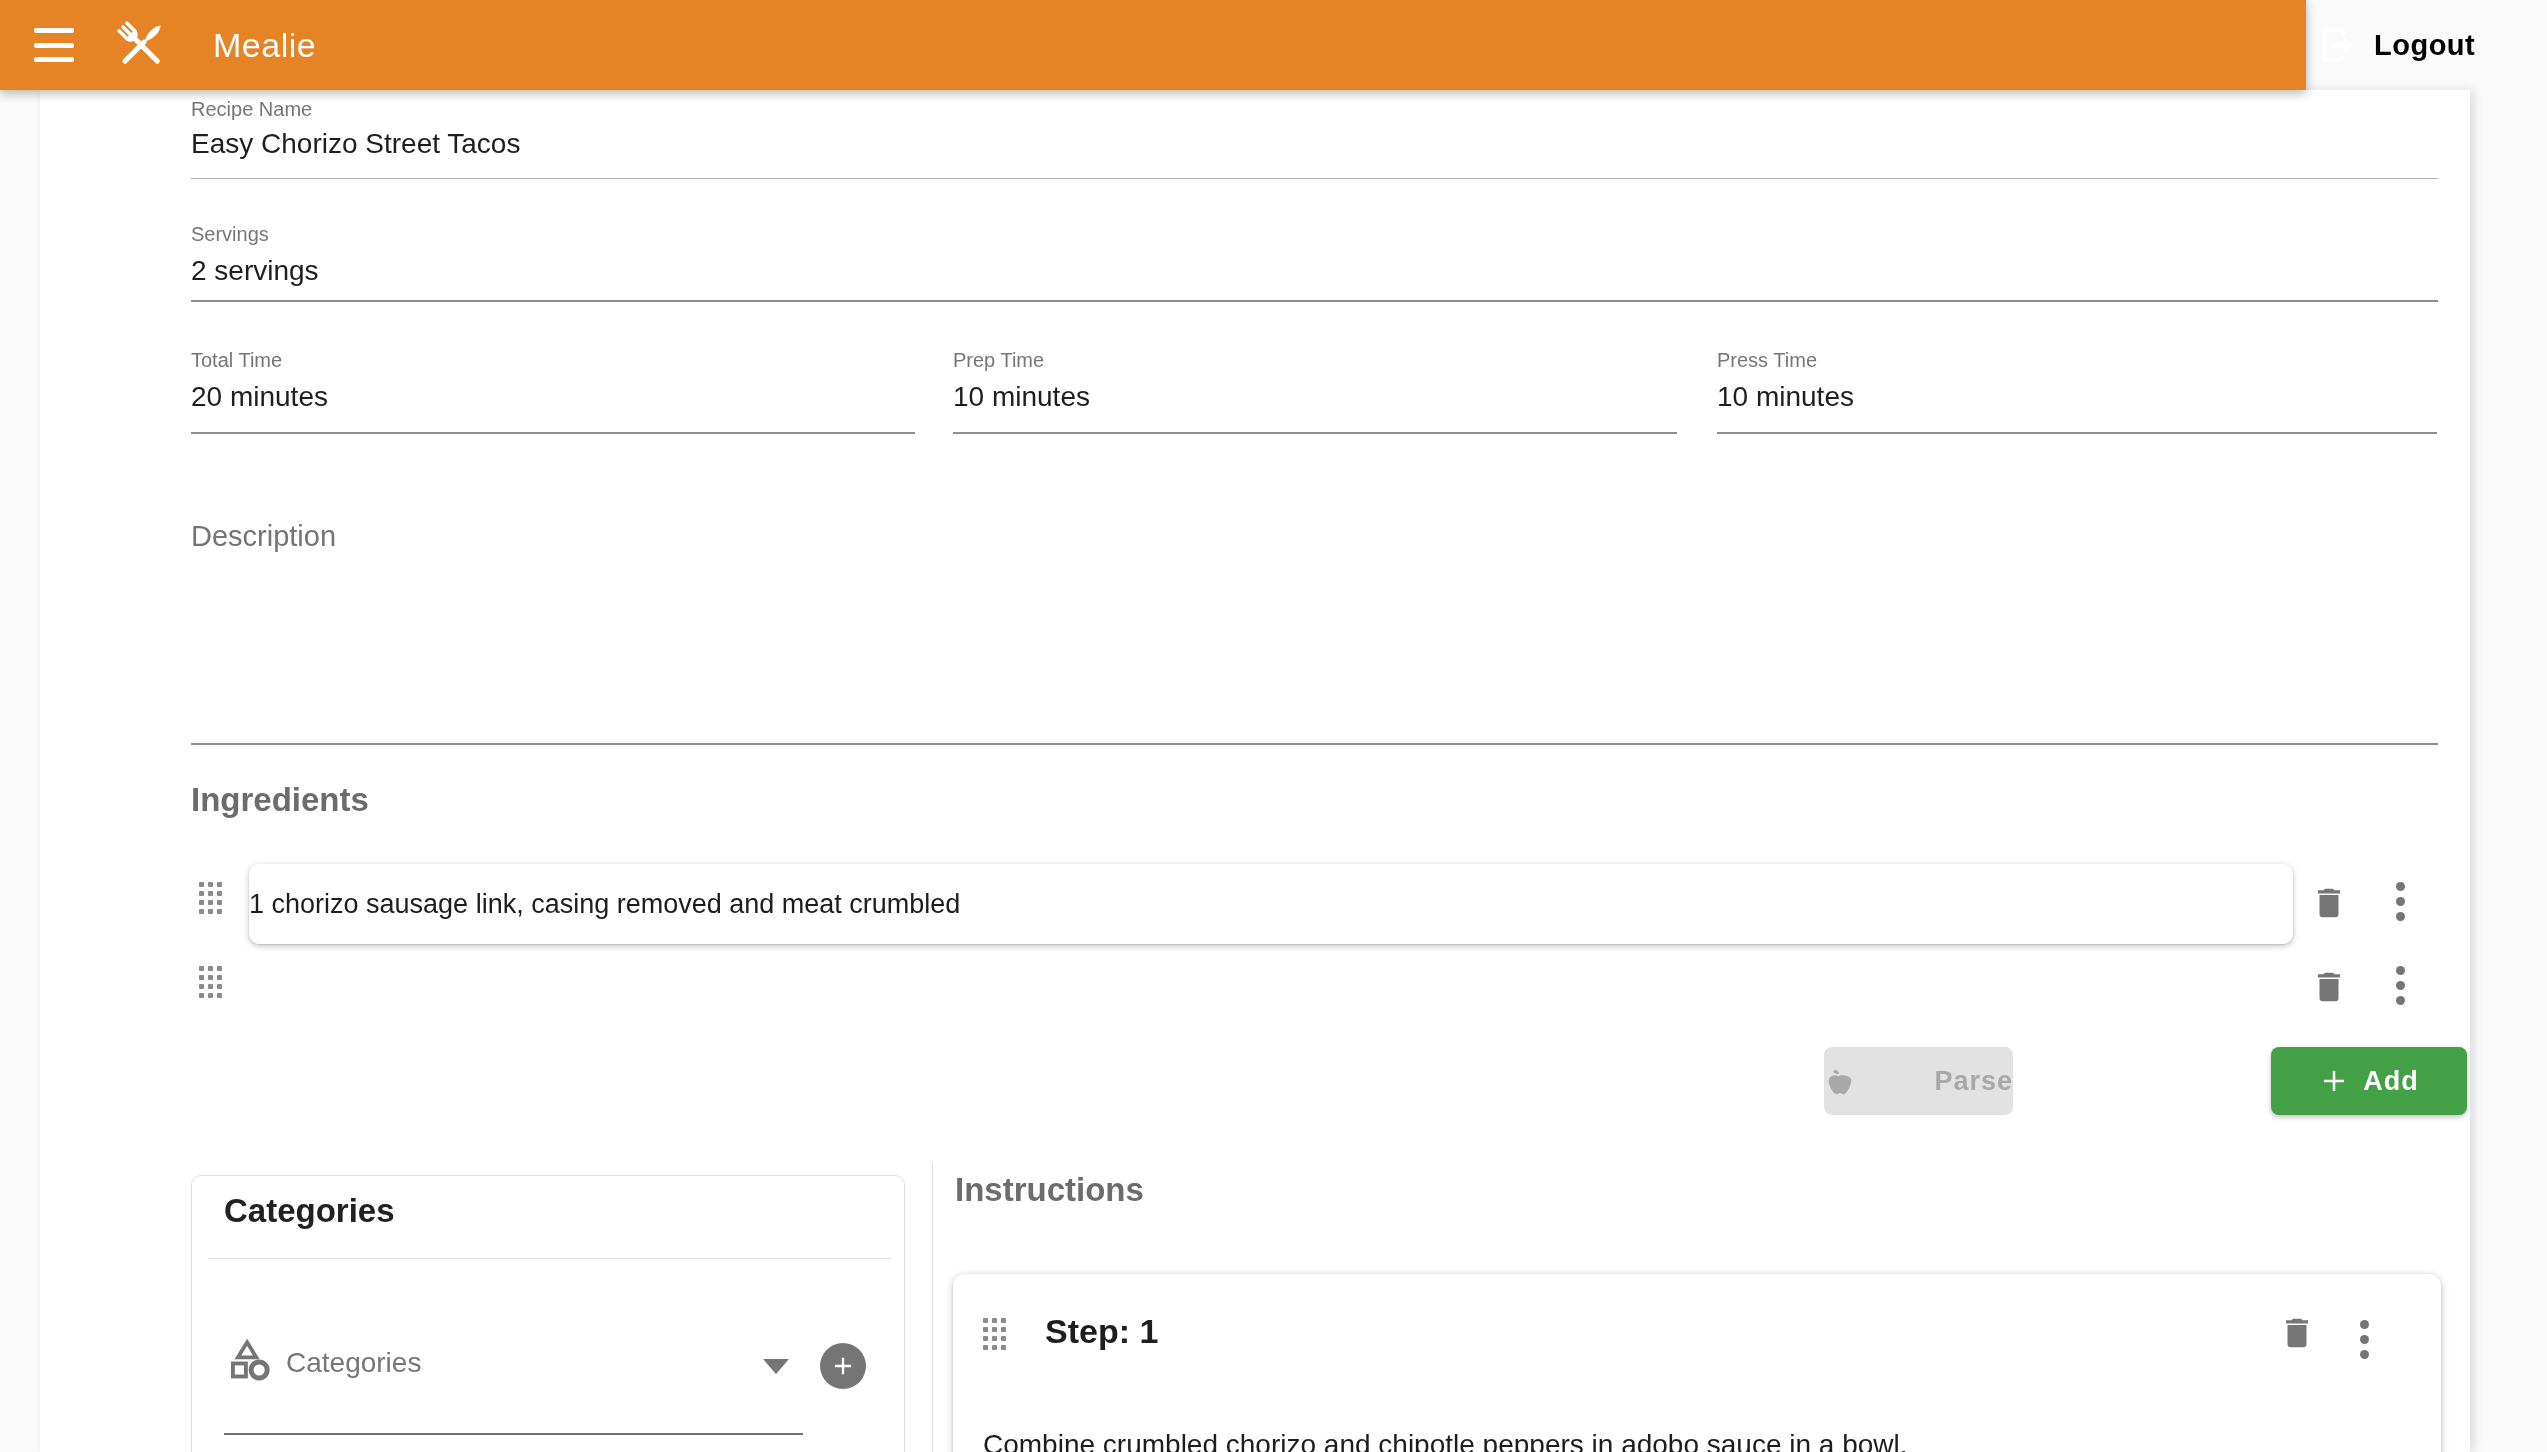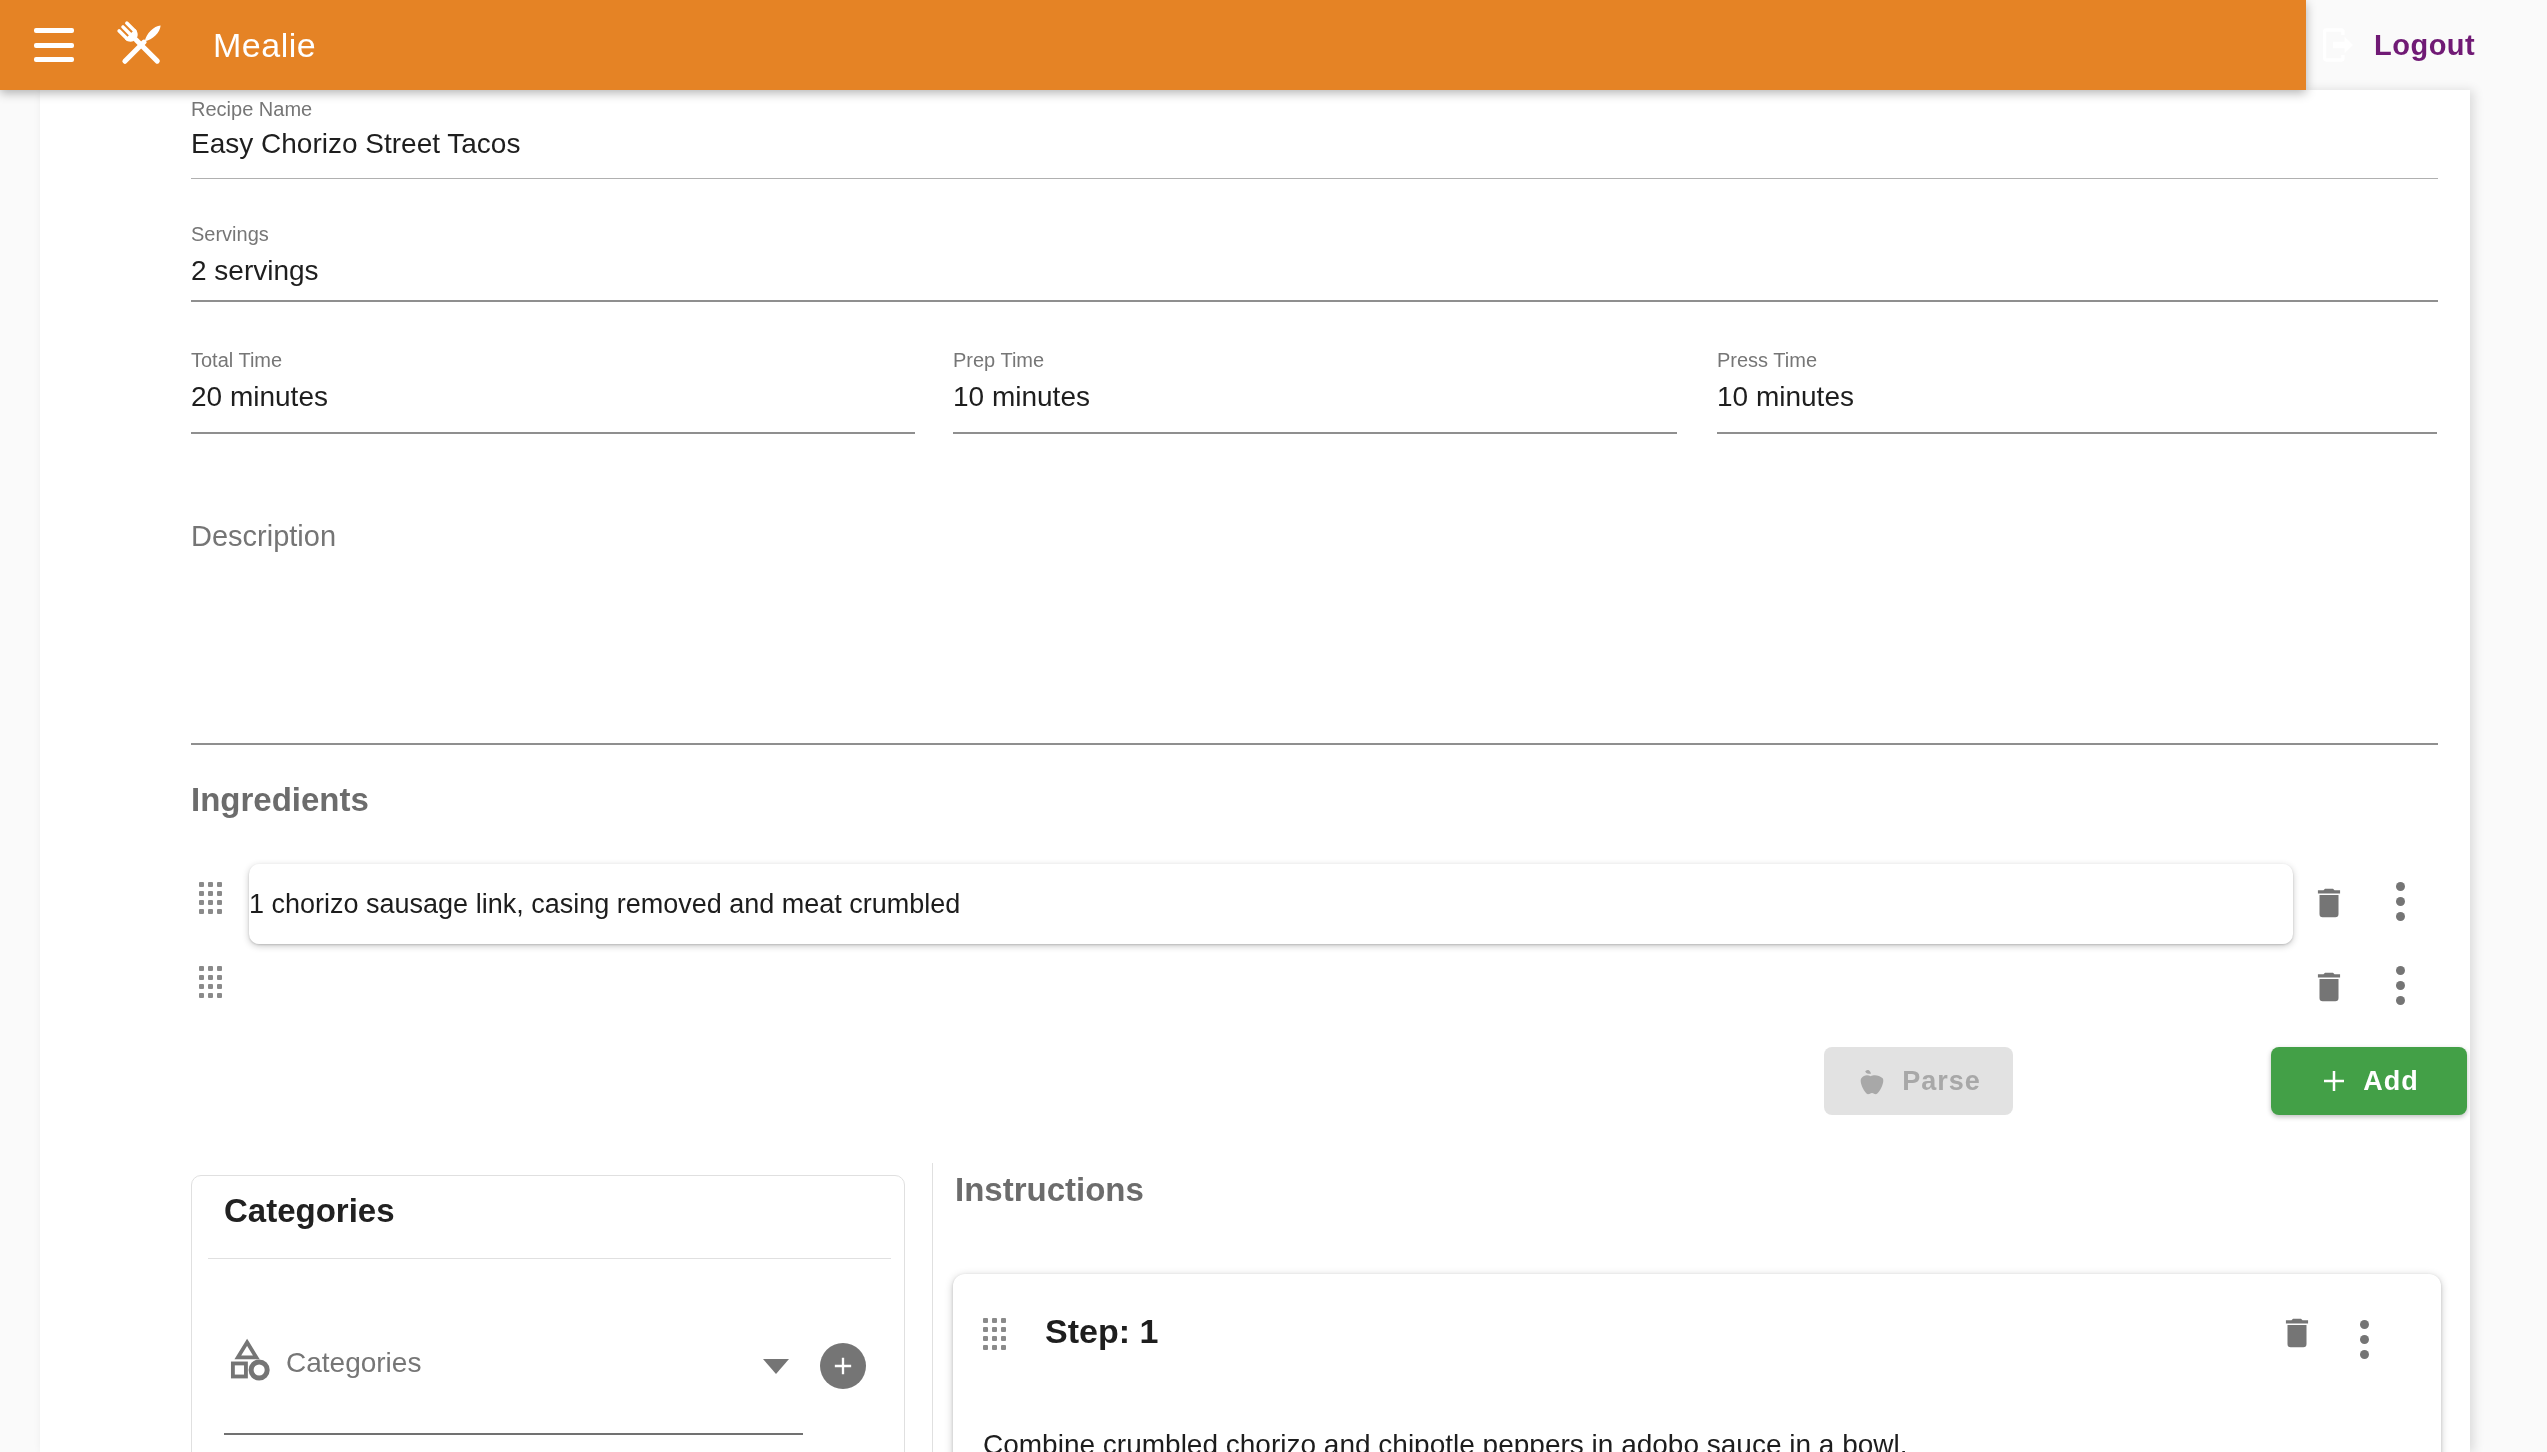--- a/index.html
+++ b/index.html
@@ -20,21 +20,21 @@
   .hamburger span{display:block;width:40px;height:5px;background:#fff;border-radius:2px;}
   .logo{position:absolute;left:109px;top:13px;width:64px;height:64px;}
   .app-title{position:absolute;left:213px;top:0;height:90px;line-height:90px;
     color:#fff;font-size:34px;font-weight:500;letter-spacing:0.5px;}
   .searchbox{position:absolute;left:1760px;top:11px;width:544px;height:68px;
     background:var(--search-bg);border-radius:34px;display:flex;align-items:center;cursor:text;}
   .searchbox svg{margin-left:26px;flex:0 0 auto;}
   .search-ph{margin-left:18px;font-size:28px;color:rgba(255,255,255,.55);}
   .logout{position:absolute;left:2318px;top:0;height:90px;display:flex;align-items:center;
     gap:16px;cursor:pointer;}
-  .logout .lbl{color:#701a75;font-size:29px;font-weight:700;letter-spacing:0.5px;}
+  .logout .lbl{color:#000000;font-size:29px;font-weight:700;letter-spacing:0.5px;}
 
   
   .content{position:absolute;left:0;top:90px;width:2430px;height:1363px;background:#fff;
     box-shadow:4px 0 10px rgba(0,0,0,.12);overflow:hidden;margin-left:40px;}
   .abs{position:absolute;}
   .f-label{font-size:20px;color:var(--label-gray);}
   .f-value{font-size:28px;color:var(--text-dark);}
   .uline{position:absolute;height:2px;background:var(--line);}
   .uline.thin{height:1px;background:#B0B0B0;}
   .sec-hdr{font-size:33px;font-weight:700;color:var(--hdr-gray);}
@@ -49,21 +49,21 @@
   .icon-btn{background:none;border:none;cursor:pointer;padding:0;line-height:0;}
   .kebab{display:flex;flex-direction:column;gap:6px;cursor:pointer;padding:4px;}
   .kebab i{width:9px;height:9px;border-radius:50%;background:var(--icon-gray);}
 
   
   .btn{position:absolute;top:957px;height:68px;border:none;border-radius:8px;
     display:flex;align-items:center;justify-content:center;gap:14px;cursor:pointer;
     font-family:inherit;font-size:27px;font-weight:600;letter-spacing:1px;
     box-shadow:0 2px 5px rgba(0,0,0,.25);}
   .btn.green{background:var(--green);color:#fff;}
-  .btn.disabled{background:#E2E2E2;color:#A8A8A8;box-shadow:none;cursor:default;}
+  .btn.disabled{background:#E2E2E2;color:#A8A8A8;box-shadow:none;cursor:default;justify-content:space-between;}
 
   .vdivider{position:absolute;left:892px;top:1073px;width:1px;height:291px;background:var(--divider);}
 
   
   .cat-card{position:absolute;left:151px;top:1085px;width:714px;height:328px;
     border:1px solid var(--divider);border-radius:10px;background:#fff;}
   .cat-title{position:absolute;left:32px;top:16px;font-size:33px;font-weight:700;color:#212121;}
   .cat-div{position:absolute;left:16px;top:82px;width:683px;height:1px;background:var(--divider);}
   .cat-select-label{position:absolute;left:94px;top:171px;font-size:28px;color:var(--label-gray);cursor:pointer;}
   .caret{position:absolute;left:571px;top:183px;width:0;height:0;cursor:pointer;

